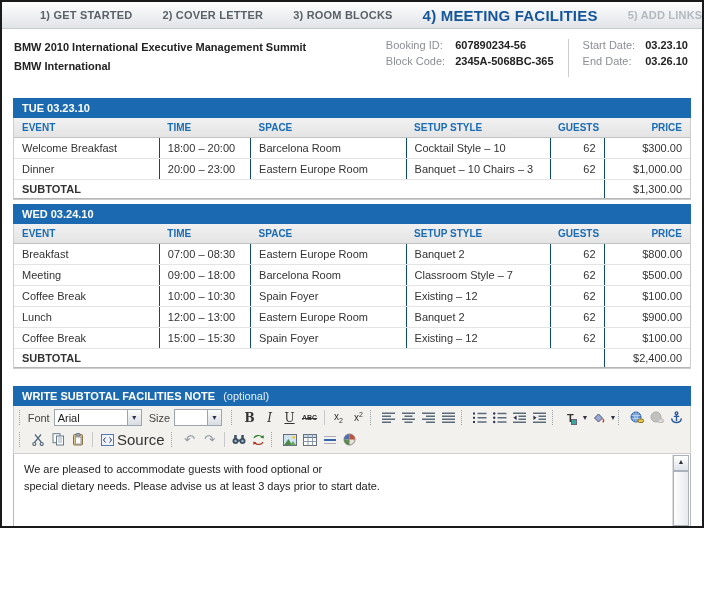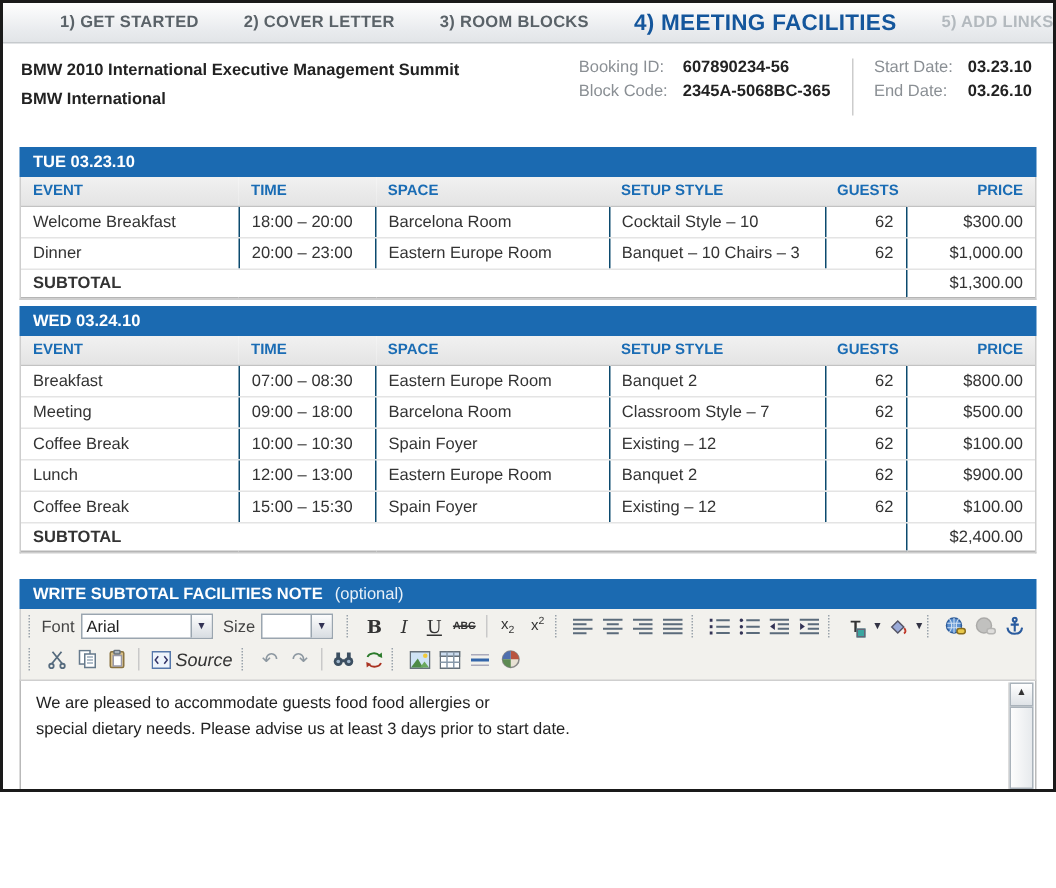--- a/index.html
+++ b/index.html
@@ -91,21 +91,21 @@
   .glyph-i { font-family:"DejaVu Serif", serif; font-style:italic; font-size:12px; color:#333; }
   .glyph-u { font-family:"DejaVu Serif", serif; font-size:12px; color:#333; text-decoration:underline; }
   .glyph-abc { font-size:7px; font-weight:bold; color:#333; text-decoration:line-through; letter-spacing:0; }
   .glyph-x { font-size:10px; color:#333; }
   .glyph-x sub, .glyph-x sup { font-size:7px; }
   .drop-arr { font-size:7px; color:#334; margin-left:1px; cursor:pointer; }
   .gray { opacity:.45; filter:grayscale(1); }
   .tcolor { position:relative; font-size:11px; font-weight:bold; color:#333; }
   .tcolor .swatch { position:absolute; right:-3px; bottom:-1px; width:6px; height:6px; background:#3aa6a0; border:1px solid #667; }
   .src-btn { display:flex; align-items:center; gap:3px; padding:0 4px; height:19px; border-radius:2px; cursor:pointer; }
-  .src-btn .txt { font-size:12px; color:#333;font-style:italic; }
+  .src-btn .txt { font-size:15px; color:#333; }
   .glyph-undo { font-size:13px; color:#8d98a1; line-height:1; }
 
   .note-body {
     position:relative; background:#fff;
     border:1px solid #b9b9b9; border-top:none;
     height:112px; font-size:11px; color:#222;
     padding:7px 26px 6px 10px; line-height:1.55;
   }
   .vscroll {
     position:absolute; top:1px; right:1px; bottom:1px; width:17px;
@@ -528,21 +528,21 @@
               <circle cx="6.5" cy="6.5" r="5.5" fill="#e8e2d4" stroke="#888"></circle>
               <path d="M6.5 1 A5.5 5.5 0 0 1 12 6.5 L6.5 6.5 Z" fill="#b9543f"></path>
               <path d="M1 6.5 A5.5 5.5 0 0 1 6.5 1 L6.5 6.5 Z" fill="#4f6fae"></path>
               <path d="M6.5 12 A5.5 5.5 0 0 1 1 6.5 L6.5 6.5 Z" fill="#5d8a52"></path>
             </svg>
           </span>
       </div>
     </div>
 
     <div class="note-body">
-      <div>We are pleased to accommodate guests food food allergies or</div>
+      <div>We are pleased to accommodate guests with food optional or</div>
       <div>special dietary needs. Please advise us at least 3 days prior to start date.</div>
       <div class="vscroll">
         <span class="scroll-btn">▲</span>
         <span class="scroll-track">
             <span class="scroll-thumb"></span>
           </span>
         <span class="scroll-btn">▼</span>
       </div>
     </div>
   </div>

